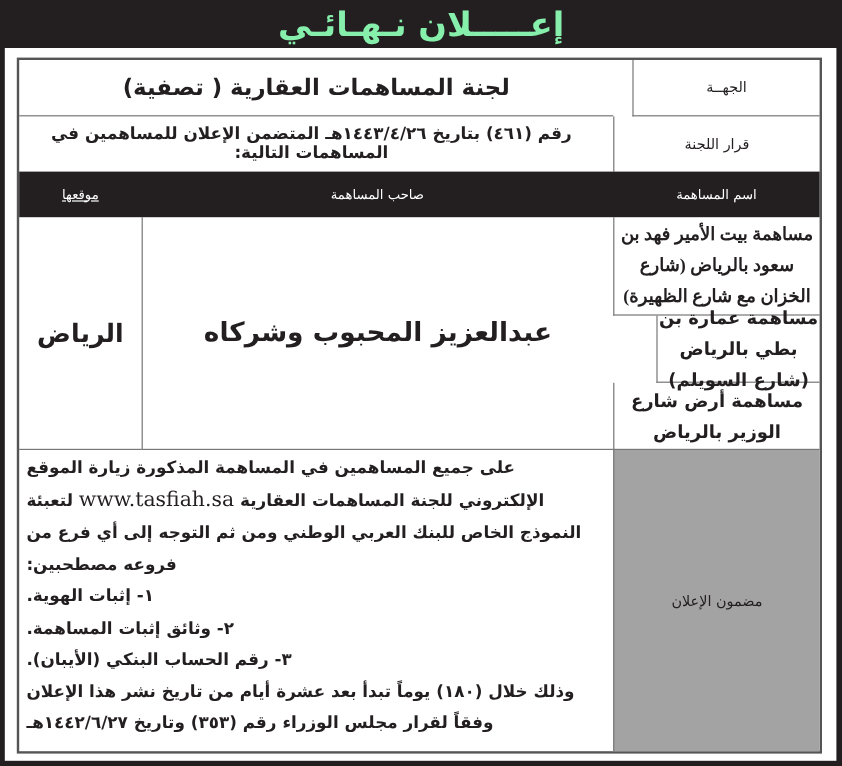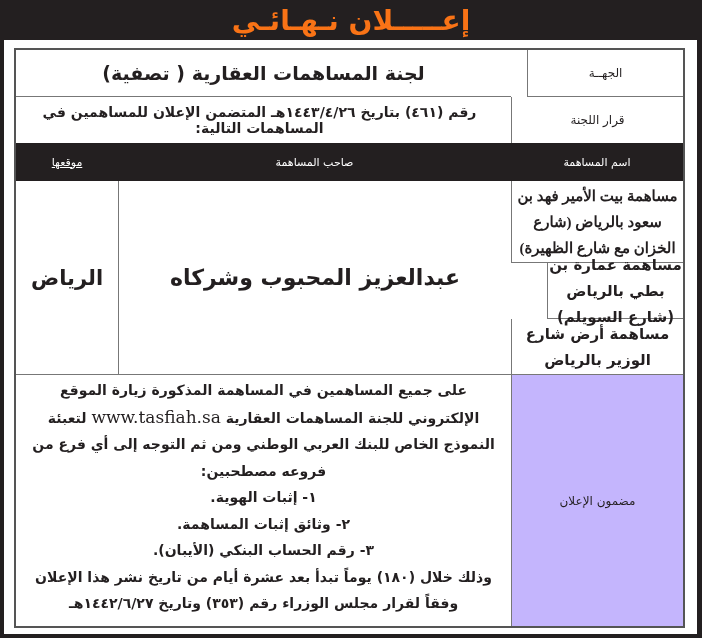--- a/index.html
+++ b/index.html
@@ -4,21 +4,21 @@
 <style>
   html, body { margin: 0; padding: 0; }
   body {
     width: 702px; height: 638px; overflow: hidden;
     background: #231f20;
     font-family: "DejaVu Sans", sans-serif;
     position: relative;
   }
   .title-bar {
     position: absolute; left: 0; top: 0; width: 702px; height: 40px;
-    background: #231f20; color: #f97316;
+    background: #231f20; color: #86efac;
     display: flex; align-items: center; justify-content: center;
     font-weight: bold; font-size: 28px; letter-spacing: 2px;
   }
   .panel {
     position: absolute; left: 4px; top: 40px; width: 693px; height: 594px;
     background: #ffffff;
   }
   .frame {
     position: absolute; left: 10px; top: 8px; width: 671px; height: 580px;
     border: 2px solid #555;
@@ -35,24 +35,24 @@
   .decision { font-weight: bold; font-size: 14px; justify-content: flex-start; padding-right: 8px; }
   .header-row {
     position: absolute; left: 0; top: 93px; width: 667px; height: 38px;
     background: #231f20; color: #fff; font-size: 11px;
   }
   .header-row .cell { color: #fff; height: 38px; top: 0; }
   .share-name { font-weight: bold; font-size: 15px; line-height: 26px; }
   .owner { font-weight: bold; font-size: 22px; }
   .location { font-weight: bold; font-size: 21px; }
   .content-area {
-    background: #c4b5fd;
+    background: #a3a3a3;
   }
   .content-text {
-    direction: rtl; text-align: center; font-weight: bold; font-size: 14px;
+    direction: rtl; text-align: left; font-weight: bold; font-size: 14px;
     line-height: 26.5px; padding: 2px 6px 0 6px; color: #231f20;
     position: absolute; box-sizing: border-box;
   }
   .content-text p { margin: 0; }
   .url { font-family: "DejaVu Serif", serif; font-weight: normal; font-size: 17px; direction: ltr; unicode-bidi: embed; }
 </style>
 </head>
 <body>
 
 <div class="title-bar">

